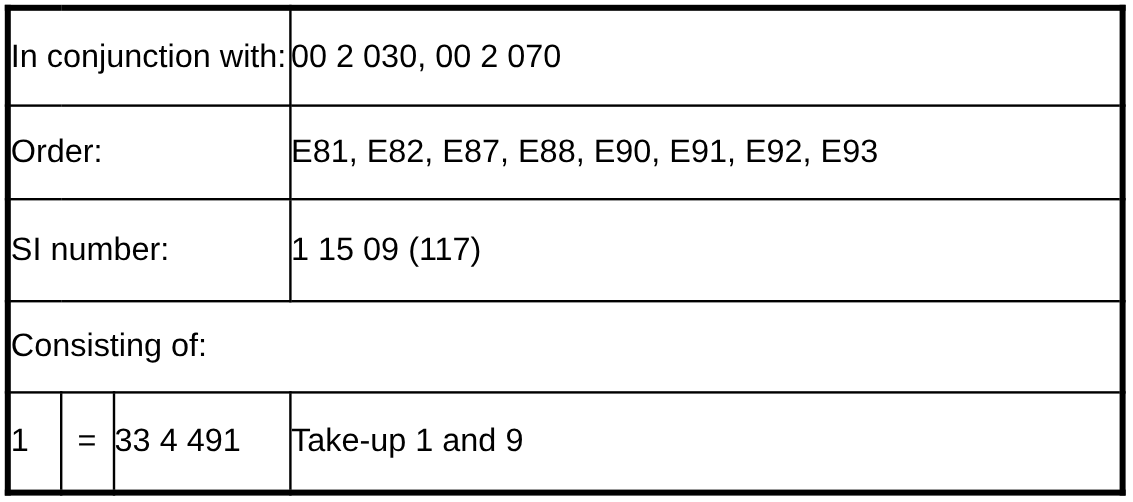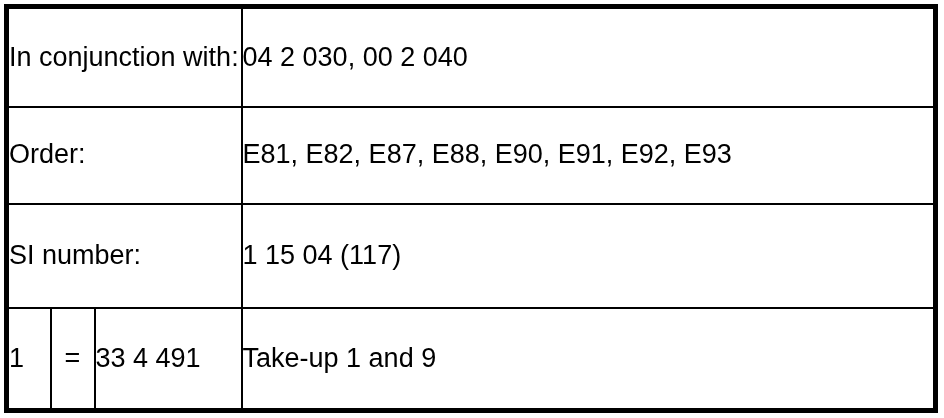--- a/index.html
+++ b/index.html
@@ -51,29 +51,32 @@
 <table class="info-table">
   <colgroup>
     <col style="width:44px">
     <col style="width:44px">
     <col style="width:147px">
     <col>
   </colgroup>
   <tbody>
     <tr class="r1">
       <td class="label" colspan="3">In conjunction with:</td>
-      <td class="value">04 2 030, 00 2 040</td>
+      <td class="value">00 2 030, 00 2 070</td>
     </tr>
     <tr class="r3">
       <td class="label" colspan="3">Order:</td>
       <td class="value">E81, E82, E87, E88, E90, E91, E92, E93</td>
     </tr>
     <tr class="r4">
       <td class="label" colspan="3">SI number:</td>
-      <td class="value">1 15 04 (117)</td>
+      <td class="value">1 15 09 (117)</td>
+    </tr>
+    <tr class="r6">
+      <td class="label" colspan="4">Consisting of:</td>
     </tr>
     <tr class="r7">
       <td class="pos">1</td>
       <td class="eq">=</td>
       <td class="part">33 4 491</td>
       <td class="desc">Take-up 1 and 9</td>
     </tr>
   </tbody>
 </table>
 

